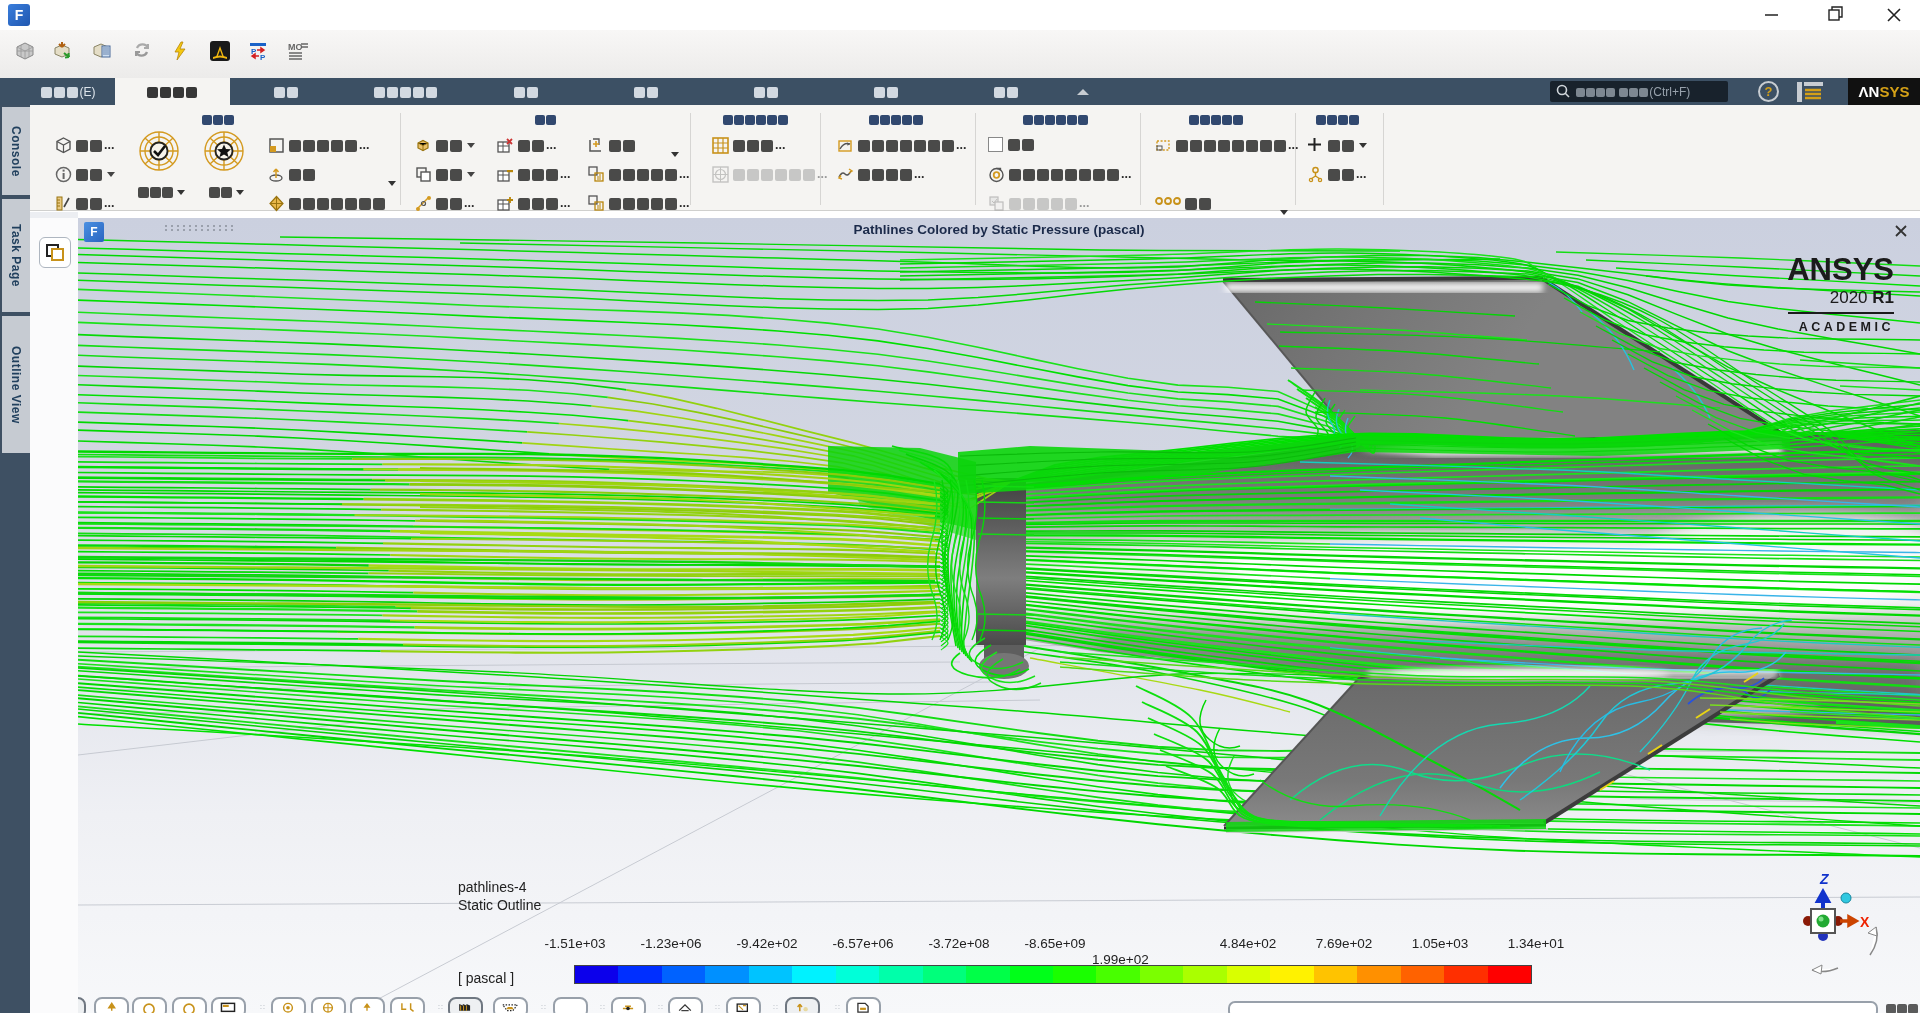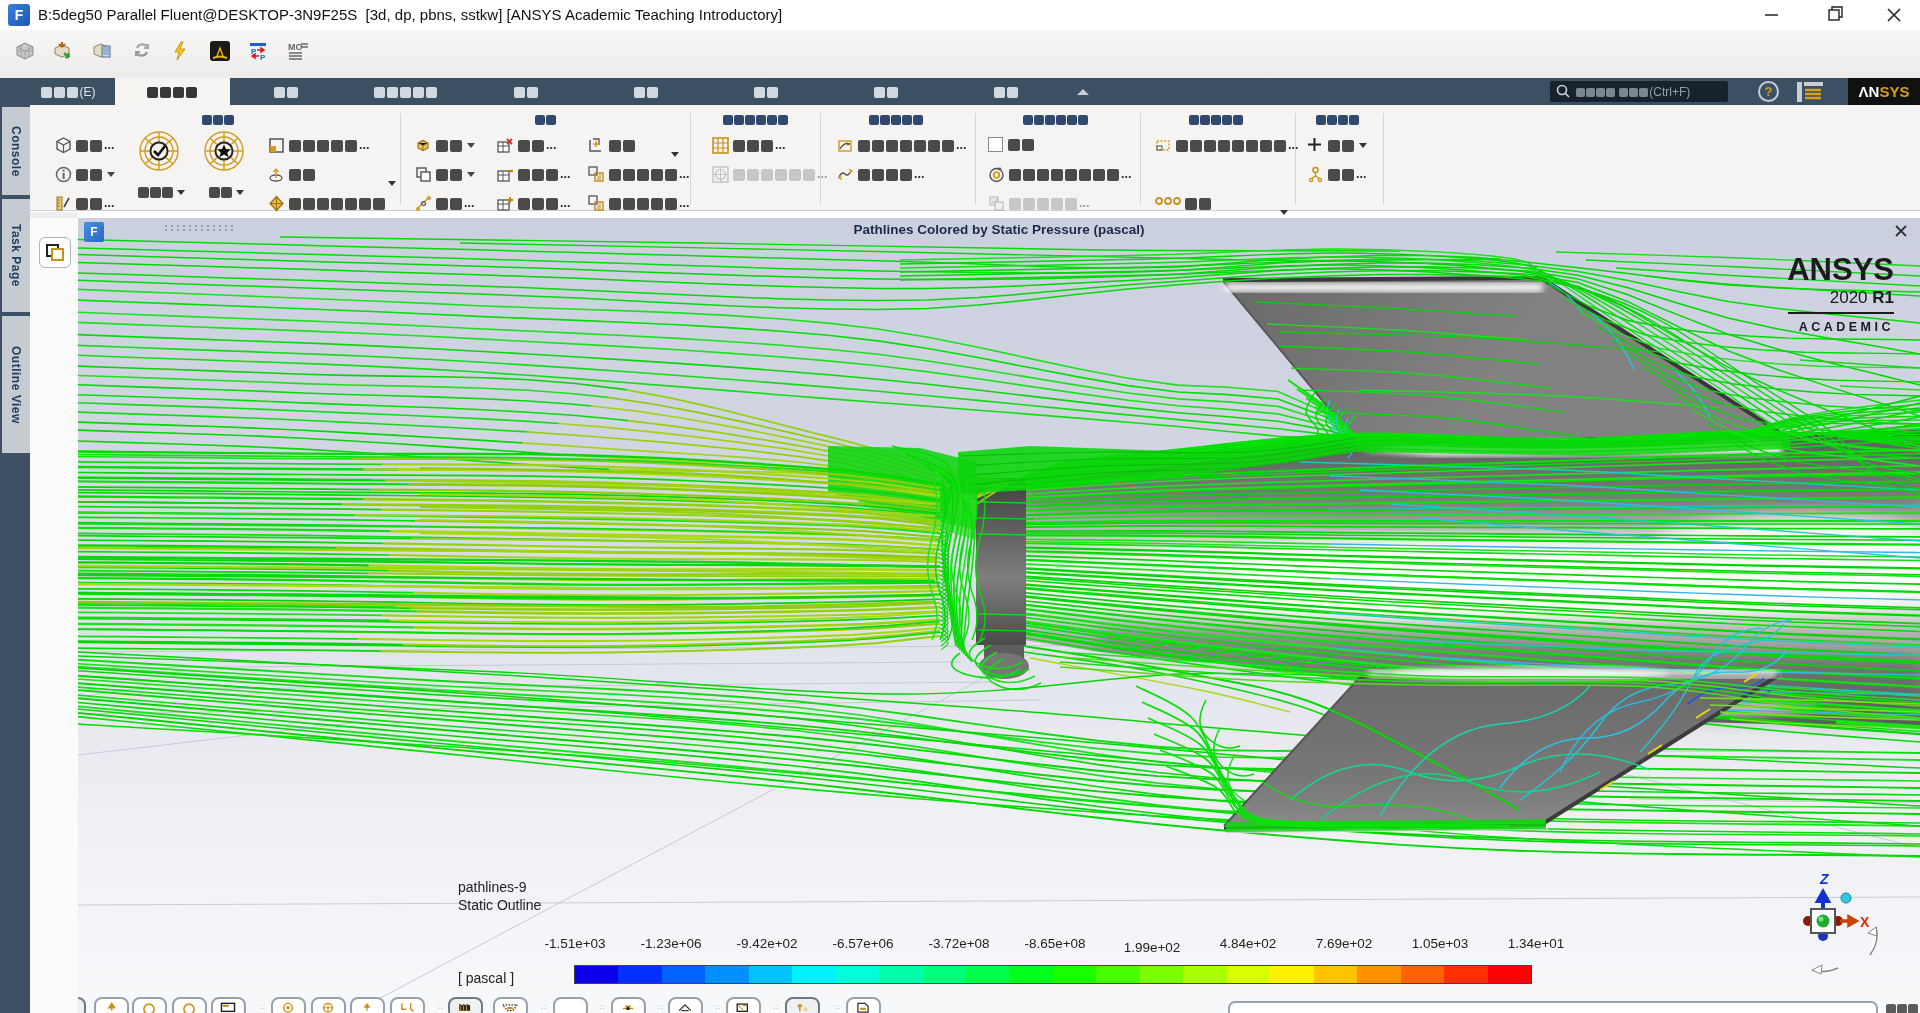--- a/index.html
+++ b/index.html
@@ -551,31 +551,31 @@
       <rect x="7" y="7" width="11" height="11" fill="none" stroke="#222" stroke-width="2"></rect>
       <rect x="12" y="11" width="11" height="11" fill="#fff" stroke="#c8921a" stroke-width="2"></rect>
     </svg></div>
 <div id="ansyslogo">
 <div style="font-size:31px;font-weight:bold;letter-spacing:0px;line-height:30px">ANSYS</div>
 <div style="font-size:17px;margin-top:3px">2020 <b>R1</b></div>
 <div style="border-top:2px solid #1b1b1b;margin-top:4px;margin-left:18px"></div>
 <div style="font-size:12.5px;letter-spacing:3.5px;margin-top:6px;font-weight:bold">ACADEMIC</div>
 </div>
 <div id="legend">
-<div class="abs" style="left:380px;top:5px">pathlines-9</div>
+<div class="abs" style="left:380px;top:5px">pathlines-4</div>
 <div class="abs" style="left:380px;top:23px">Static Outline</div>
 <div class="abs" style="left:380px;top:96px">[ pascal ]</div>
 <div class="abs" style="left:0;top:62px;width:1842px;height:18px;font-size:13.5px">
       <span style="position:absolute;left:497px;top:0;width:120px;text-align:center;transform:translateX(-60px)">-1.51e+03</span>
       <span style="position:absolute;left:593px;top:0;width:120px;text-align:center;transform:translateX(-60px)">-1.23e+06</span>
       <span style="position:absolute;left:689px;top:0;width:120px;text-align:center;transform:translateX(-60px)">-9.42e+02</span>
       <span style="position:absolute;left:785px;top:0;width:120px;text-align:center;transform:translateX(-60px)">-6.57e+06</span>
       <span style="position:absolute;left:881px;top:0;width:120px;text-align:center;transform:translateX(-60px)">-3.72e+08</span>
-      <span style="position:absolute;left:977px;top:0;width:120px;text-align:center;transform:translateX(-60px)">-8.65e+08</span>
-      <span style="position:absolute;left:1074px;top:4px;width:120px;text-align:center;transform:translateX(-60px)">1.99e+02</span>
+      <span style="position:absolute;left:977px;top:0;width:120px;text-align:center;transform:translateX(-60px)">-8.65e+09</span>
+      <span style="position:absolute;left:1074px;top:16px;width:120px;text-align:left;transform:translateX(-60px)">1.99e+02</span>
       <span style="position:absolute;left:1170px;top:0;width:120px;text-align:center;transform:translateX(-60px)">4.84e+02</span>
       <span style="position:absolute;left:1266px;top:0;width:120px;text-align:center;transform:translateX(-60px)">7.69e+02</span>
       <span style="position:absolute;left:1362px;top:0;width:120px;text-align:center;transform:translateX(-60px)">1.05e+03</span>
       <span style="position:absolute;left:1458px;top:0;width:120px;text-align:center;transform:translateX(-60px)">1.34e+01</span>
     </div>
 <div id="colorbar">
       <div style="flex:1;background:hsl(243,100%,46%)"></div>
       <div style="flex:1;background:hsl(229,100%,50%)"></div>
       <div style="flex:1;background:hsl(217,100%,50%)"></div>
       <div style="flex:1;background:hsl(206,100%,50%)"></div>
@@ -683,21 +683,20 @@
     <div class="bsep" style="left:570px">::</div>
     <div class="bsep" style="left:628px">::</div>
     <div class="bsep" style="left:685px">::</div>
     <div class="bsep" style="left:743px">::</div>
     <div class="bsep" style="left:805px">::</div>
     <div class="abs" style="left:1198px;top:4px;width:650px;height:18px;background:#fff;border:2px solid #98a0aa;border-radius:7px"></div>
     <div class="abs" style="left:1856px;top:5px;font-size:11px;color:#333"><span class="jp"><i style="width:10px;height:10px;background:#444;opacity:0.88;margin-right:1px"></i><i style="width:10px;height:10px;background:#444;opacity:0.88;margin-right:1px"></i><i style="width:10px;height:10px;background:#444;opacity:0.88;margin-right:1px"></i></span></div>
   </div>
 <div id="titlebar">
 <div class="ficon">F</div>
-<div class="ttext">B:5deg50 Parallel Fluent@DESKTOP-3N9F25S&nbsp; [3d, dp, pbns, sstkw] [ANSYS Academic Teaching Introductory]</div>
 <div class="wbtn" style="left:1749px"><svg width="45" height="30">
         <path d="M16,15 h13" stroke="#222" stroke-width="1.5"></path>
       </svg></div>
 <div class="wbtn" style="left:1812px"><svg width="45" height="30">
         <rect x="17" y="10" width="10" height="10" fill="none" stroke="#222" stroke-width="1.4"></rect>
         <path d="M20,10 v-3 h10 v10 h-3" fill="none" stroke="#222" stroke-width="1.4"></path>
       </svg></div>
 <div class="wbtn" style="left:1872px"><svg width="45" height="30">
         <path d="M16,9 L28,21 M28,9 L16,21" stroke="#222" stroke-width="1.6"></path>
       </svg></div>

